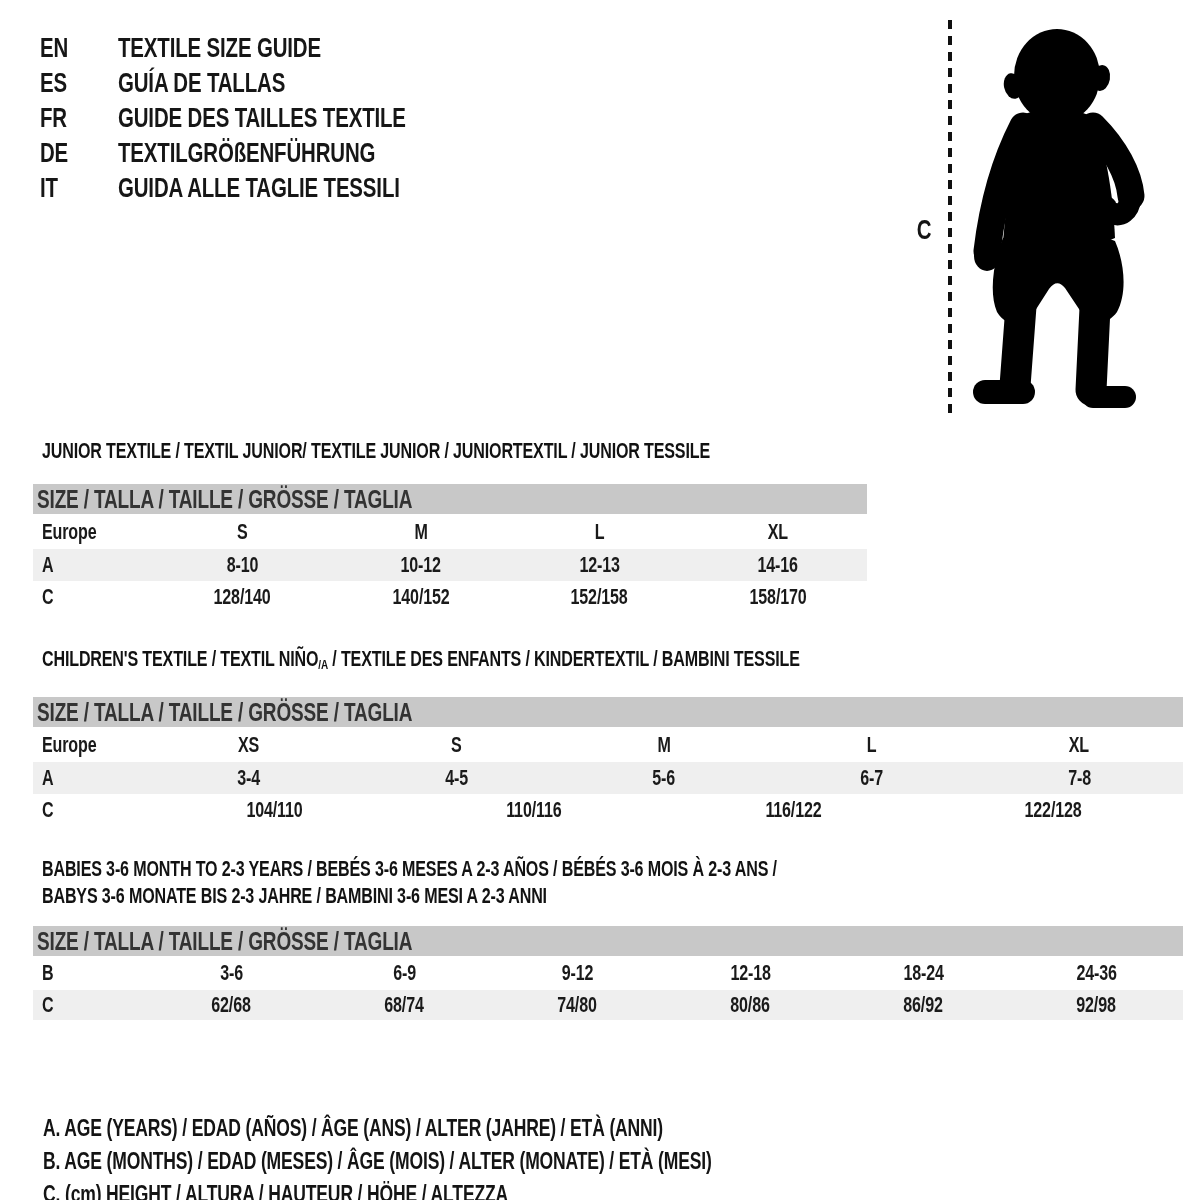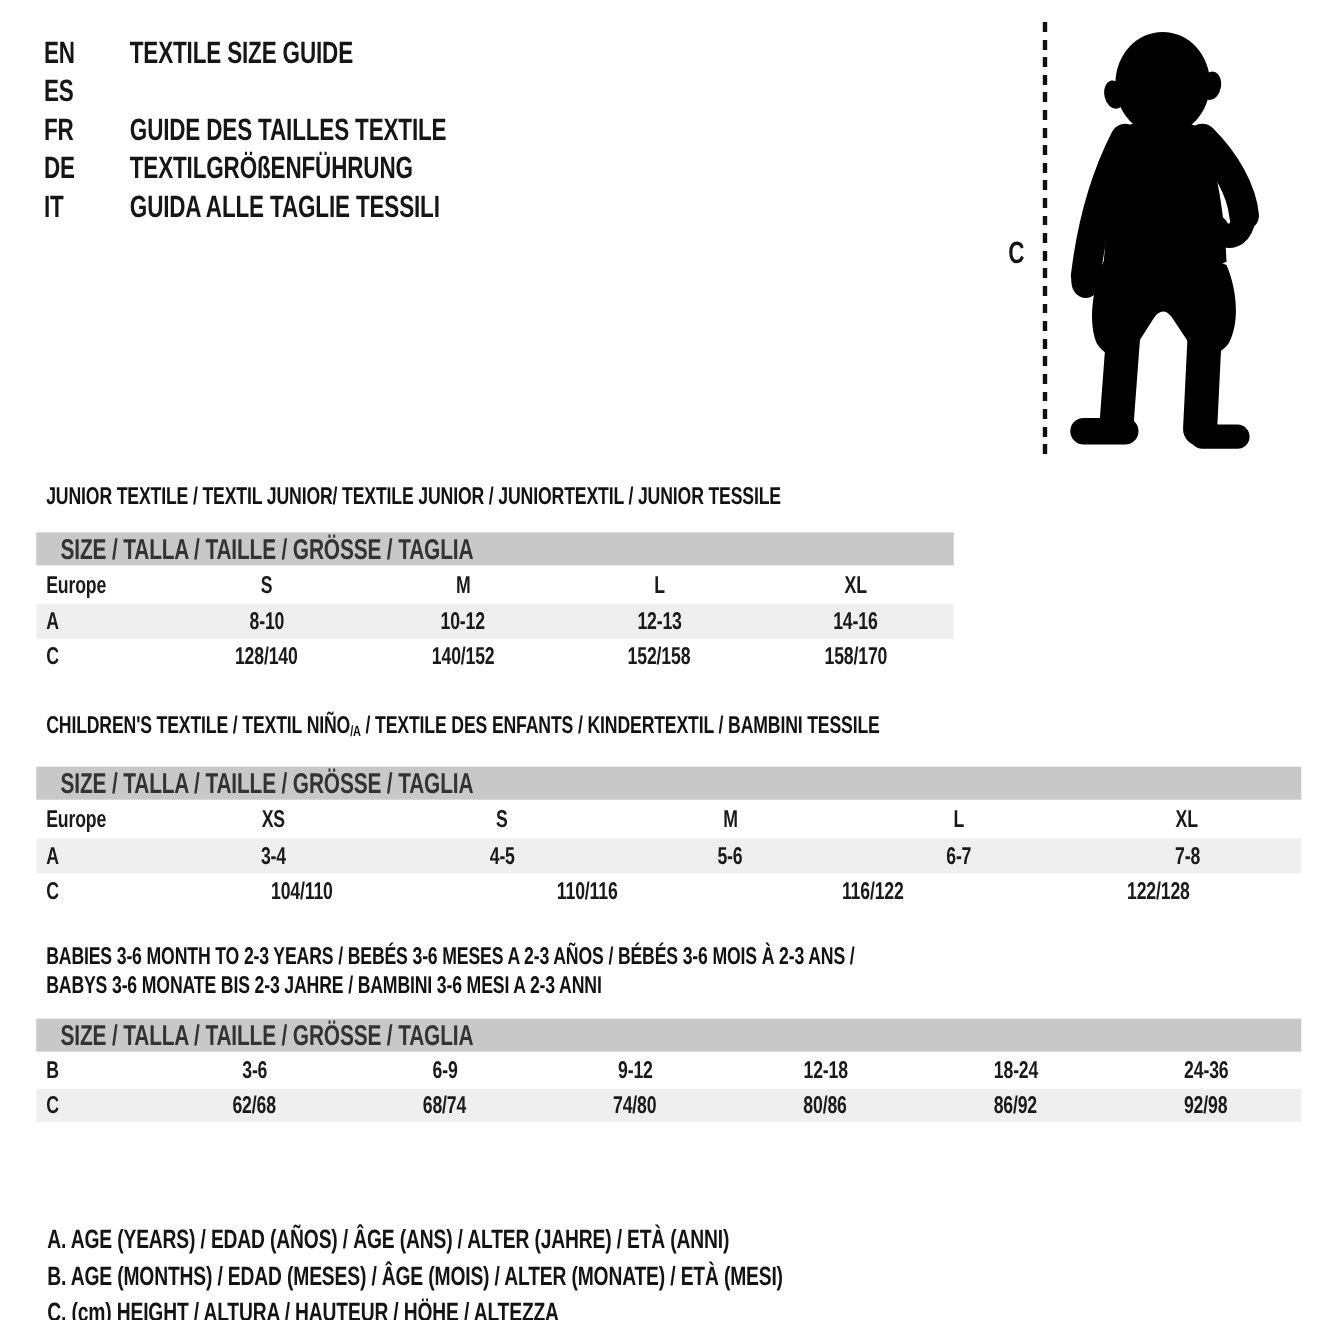--- a/index.html
+++ b/index.html
@@ -19,21 +19,21 @@
   
   .figure{position:absolute;left:900px;top:0;width:300px;height:440px;}
   .dash-line{position:absolute;left:48px;top:20px;width:4px;height:396px;
     background:repeating-linear-gradient(to bottom,#101010 0 9px,transparent 9px 16px);}
   .c-label{position:absolute;left:14px;top:214px;font-size:28px;font-weight:700;color:#141414;}
   .silhouette{position:absolute;left:63px;top:16px;}
 
   
   .tbl{position:absolute;left:33px;}
   .tbl h2{margin:0;font-size:22px;font-weight:700;color:#121212;line-height:27px;padding-left:9px;}
-  .size-bar{background:#c8c8c8;height:30px;display:flex;align-items:center;padding-left:22px;
+  .size-bar{background:#c8c8c8;height:30px;display:flex;align-items:center;padding-left:4px;
     font-size:26px;font-weight:700;color:#333333;}
   .trow{display:flex;align-items:center;font-size:22px;font-weight:700;color:#1a1a1a;}
   .trow .lab{flex:0 0 auto;padding-left:9px;}
   .t-junior .lab{width:111px;}
   .t-children .lab,.t-babies .lab{width:103px;}
   .cell{flex:1;text-align:center;}
   .shade{background:#efefef;}
   .rh-head{height:35px;}
   .rh-a{height:32px;}
   .rh-c{height:32px;}
@@ -56,20 +56,21 @@
 
 <div class="page">
 
   <div class="langs">
     <div class="lang-row">
       <span class="lang-code"><span class="cond">EN</span></span>
       <span class="lang-label"><span class="cond">TEXTILE SIZE GUIDE</span></span>
     </div>
     <div class="lang-row">
       <span class="lang-code"><span class="cond">ES</span></span>
+      <span class="lang-label"><span class="cond">GUÍA DE TALLAS</span></span>
     </div>
     <div class="lang-row">
       <span class="lang-code"><span class="cond">FR</span></span>
       <span class="lang-label"><span class="cond">GUIDE DES TAILLES TEXTILE</span></span>
     </div>
     <div class="lang-row">
       <span class="lang-code"><span class="cond">DE</span></span>
       <span class="lang-label"><span class="cond">TEXTILGRÖßENFÜHRUNG</span></span>
     </div>
     <div class="lang-row">

